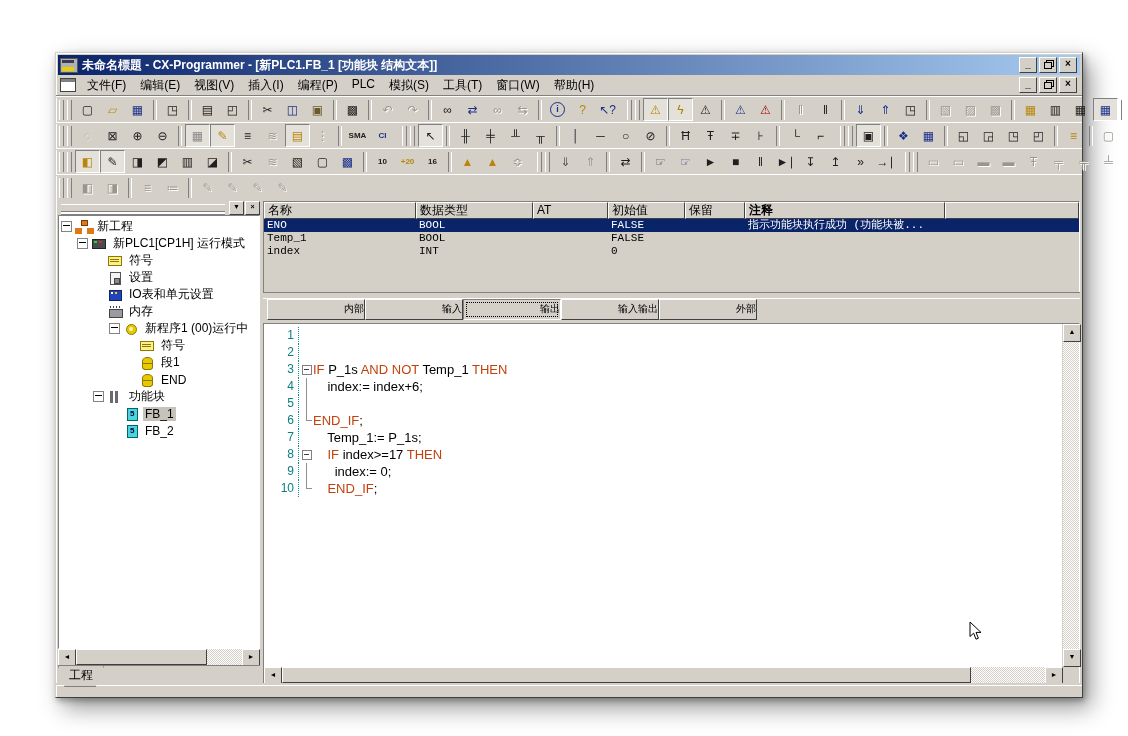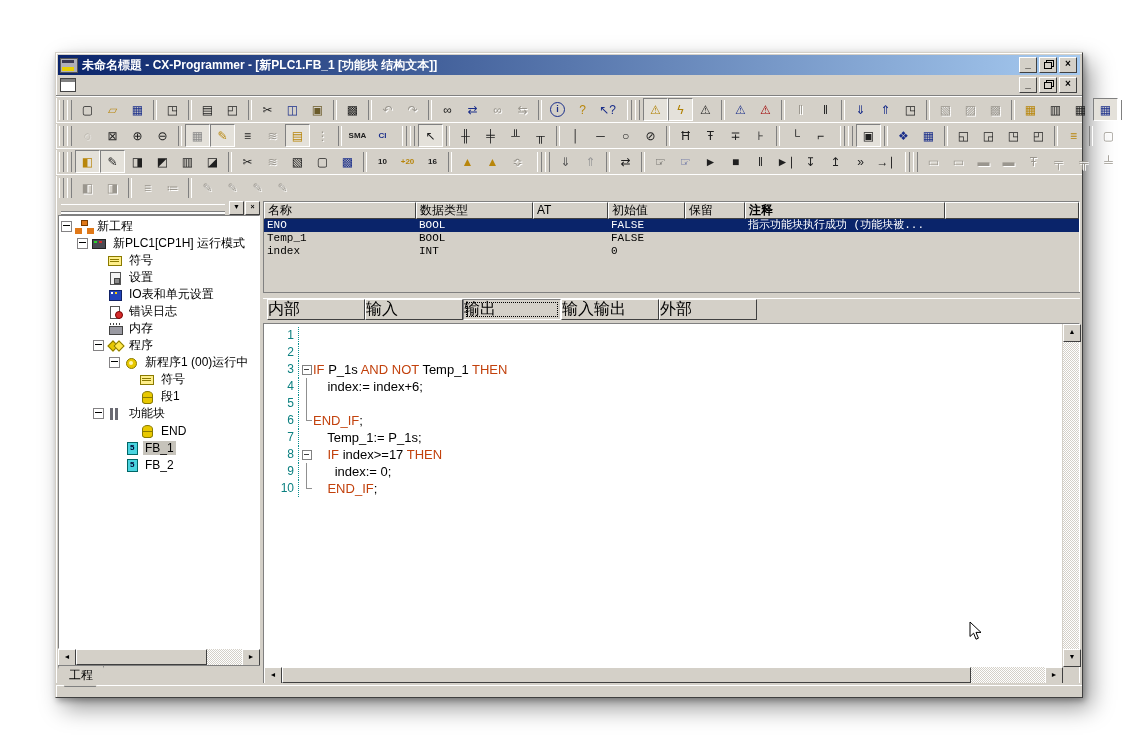--- a/index.html
+++ b/index.html
@@ -113,21 +113,21 @@
   .vt-head{display:flex;height:17px;flex:none;}
   .vt-hcell{flex:none;background:#d4d0c8;border:1px solid;border-color:#fff #404040 #404040 #fff;
     font-size:12px;padding:0 3px;line-height:15px;white-space:nowrap;overflow:hidden;}
   .vt-hfill{flex:1;background:#d4d0c8;border:1px solid;border-color:#fff #404040 #404040 #fff;}
   .vt-row{display:flex;height:13px;font-family:"Liberation Mono",monospace;font-size:11px;line-height:13px;}
   .vt-cell{flex:none;padding:0 3px;white-space:nowrap;overflow:hidden;}
   .vt-row.sel{background:#0a246a;color:#fff;}
   .splitter-h{height:5px;flex:none;border-bottom:1px solid #fff;box-shadow:0 -1px 0 #808080;}
   .fbtabs{height:21px;flex:none;display:flex;padding-left:4px;align-items:flex-end;}
   .fbtab{width:96px;height:19px;flex:none;background:#d4d0c8;border:1px solid;border-color:#fff #404040 #404040 #fff;
-    font-size:16px;text-align:left;line-height:17px;}
+    font-size:10px;text-align:right;line-height:17px;}
   .fbtab.sel{border-color:#808080 #fff #fff #808080;outline:1px dotted #000;outline-offset:-4px;}
   .editor-wrap{flex:1;margin-top:3px;border:1px solid;border-color:#808080 #fff #fff #808080;background:#fff;
     display:flex;flex-direction:column;min-height:0;}
   .editor-body{flex:1;display:flex;min-height:0;}
   .code{flex:1;overflow:hidden;padding-top:3px;}
   .cline{display:flex;height:17px;line-height:17px;}
   .lnum{width:30px;flex:none;text-align:right;padding-right:4px;color:#0b8080;font-size:12px;}
   .lbody{flex:1;display:flex;border-left:1px dotted #0b9090;padding-left:1px;}
   .fold{width:13px;flex:none;position:relative;}
   .fold.box:before{content:"";position:absolute;left:2px;top:4px;width:8px;height:8px;border:1px solid #808080;background:#fff;}
@@ -157,20 +157,32 @@
       <span class="title-text">未命名標題 - CX-Programmer - [新PLC1.FB_1 [功能块 结构文本]]</span>
       <span class="winbtns">
         <span class="wbtn">_</span>
         <span class="wbtn"><span class="restore-glyph"></span></span>
         <span class="wbtn">×</span>
       </span>
     </div>
 
     <div class="menubar">
       <span class="mdi-ico"></span>
+      <span id="menu" style="display:flex;">
+          <span class="menu-item">文件(F)</span>
+          <span class="menu-item">编辑(E)</span>
+          <span class="menu-item">视图(V)</span>
+          <span class="menu-item">插入(I)</span>
+          <span class="menu-item">编程(P)</span>
+          <span class="menu-item">PLC</span>
+          <span class="menu-item">模拟(S)</span>
+          <span class="menu-item">工具(T)</span>
+          <span class="menu-item">窗口(W)</span>
+          <span class="menu-item">帮助(H)</span>
+        </span>
       <span class="menu-spacer"></span>
       <span class="winbtns">
         <span class="wbtn">_</span>
         <span class="wbtn"><span class="restore-glyph"></span></span>
         <span class="wbtn">×</span>
       </span>
     </div>
 
     <div id="toolbars">
         <div class="tbrow">
@@ -642,64 +654,52 @@
             </div>
             <div class="trow">
               <span style="width: 32px; flex: 0 0 auto;"></span>
               <span class="noexp"></span>
               <span class="ti ti-io-table"></span>
               <span class="tlabel">IO表和单元设置</span>
             </div>
             <div class="trow">
               <span style="width: 32px; flex: 0 0 auto;"></span>
               <span class="noexp"></span>
-              <span class="ti ti-error-log"></span>
-              <span class="tlabel">错误日志</span>
-            </div>
-            <div class="trow">
-              <span style="width: 32px; flex: 0 0 auto;"></span>
-              <span class="noexp"></span>
               <span class="ti ti-memory"></span>
               <span class="tlabel">内存</span>
-            </div>
-            <div class="trow">
-              <span style="width: 32px; flex: 0 0 auto;"></span>
-              <span class="exp"></span>
-              <span class="ti ti-program-folder"></span>
-              <span class="tlabel">程序</span>
             </div>
             <div class="trow">
               <span style="width: 48px; flex: 0 0 auto;"></span>
               <span class="exp"></span>
               <span class="ti ti-program"></span>
               <span class="tlabel">新程序1 (00)运行中</span>
             </div>
             <div class="trow">
               <span style="width: 64px; flex: 0 0 auto;"></span>
               <span class="noexp"></span>
               <span class="ti ti-symbols"></span>
               <span class="tlabel">符号</span>
             </div>
             <div class="trow">
               <span style="width: 64px; flex: 0 0 auto;"></span>
               <span class="noexp"></span>
               <span class="ti ti-section"></span>
               <span class="tlabel">段1</span>
             </div>
             <div class="trow">
+              <span style="width: 64px; flex: 0 0 auto;"></span>
+              <span class="noexp"></span>
+              <span class="ti ti-section-end"></span>
+              <span class="tlabel">END</span>
+            </div>
+            <div class="trow">
               <span style="width: 32px; flex: 0 0 auto;"></span>
               <span class="exp"></span>
               <span class="ti ti-fb-folder"></span>
               <span class="tlabel">功能块</span>
-            </div>
-            <div class="trow">
-              <span style="width: 64px; flex: 0 0 auto;"></span>
-              <span class="noexp"></span>
-              <span class="ti ti-section-end"></span>
-              <span class="tlabel">END</span>
             </div>
             <div class="trow">
               <span style="width: 48px; flex: 0 0 auto;"></span>
               <span class="noexp"></span>
               <span class="ti ti-function-block"></span>
               <span class="tlabel sel">FB_1</span>
             </div>
             <div class="trow">
               <span style="width: 48px; flex: 0 0 auto;"></span>
               <span class="noexp"></span>

